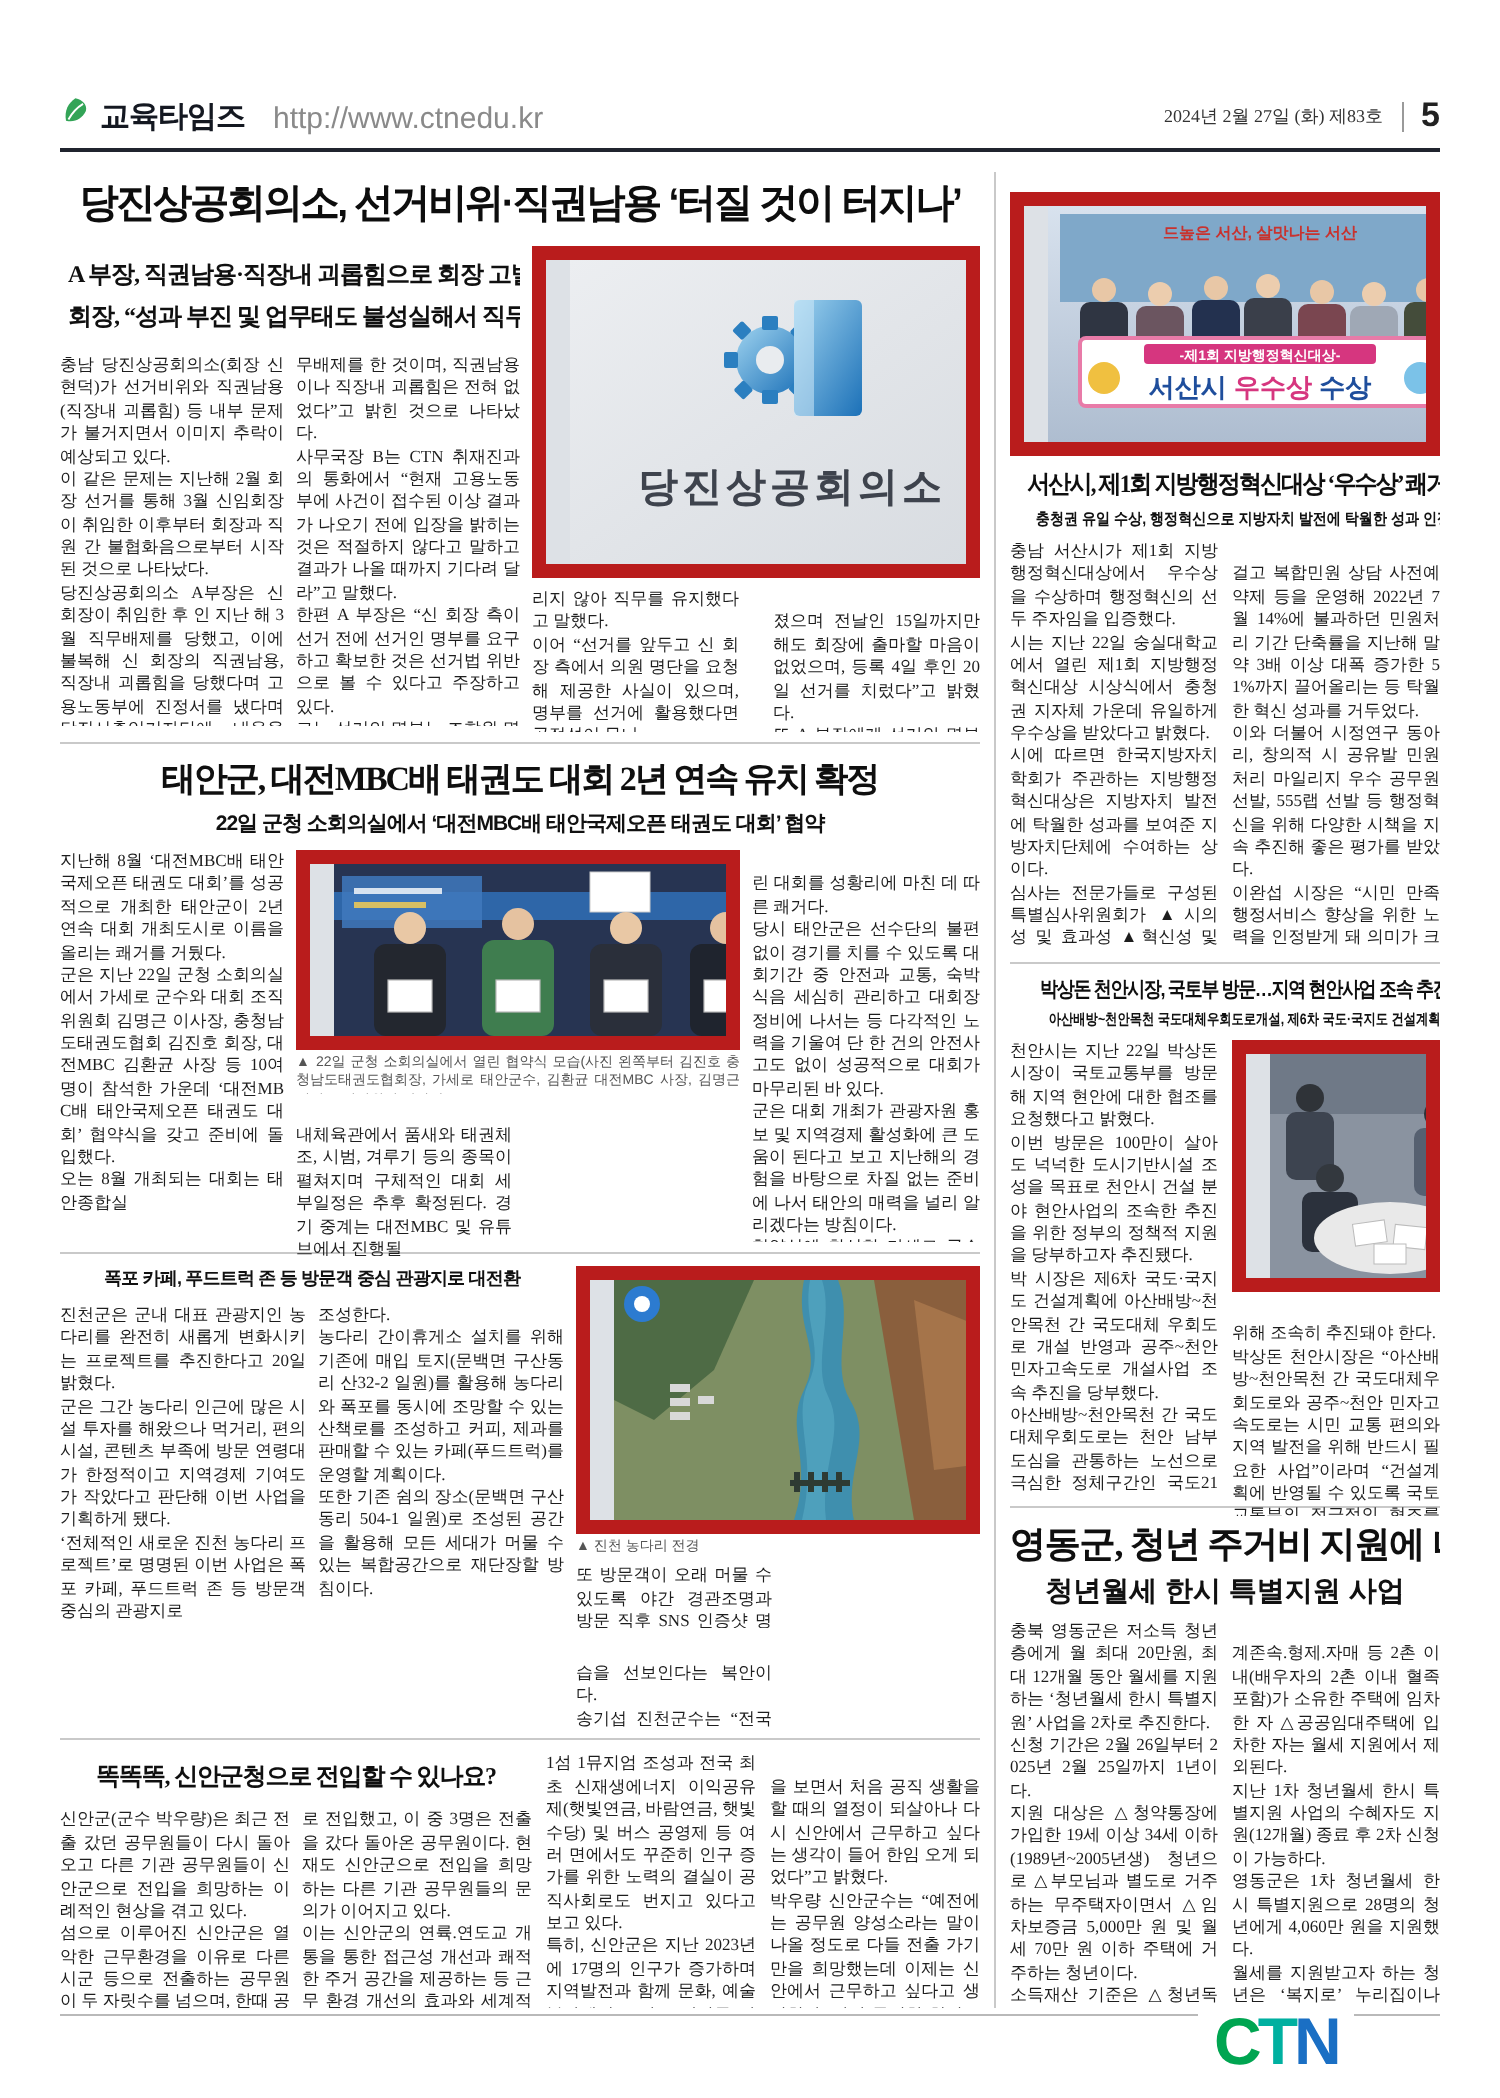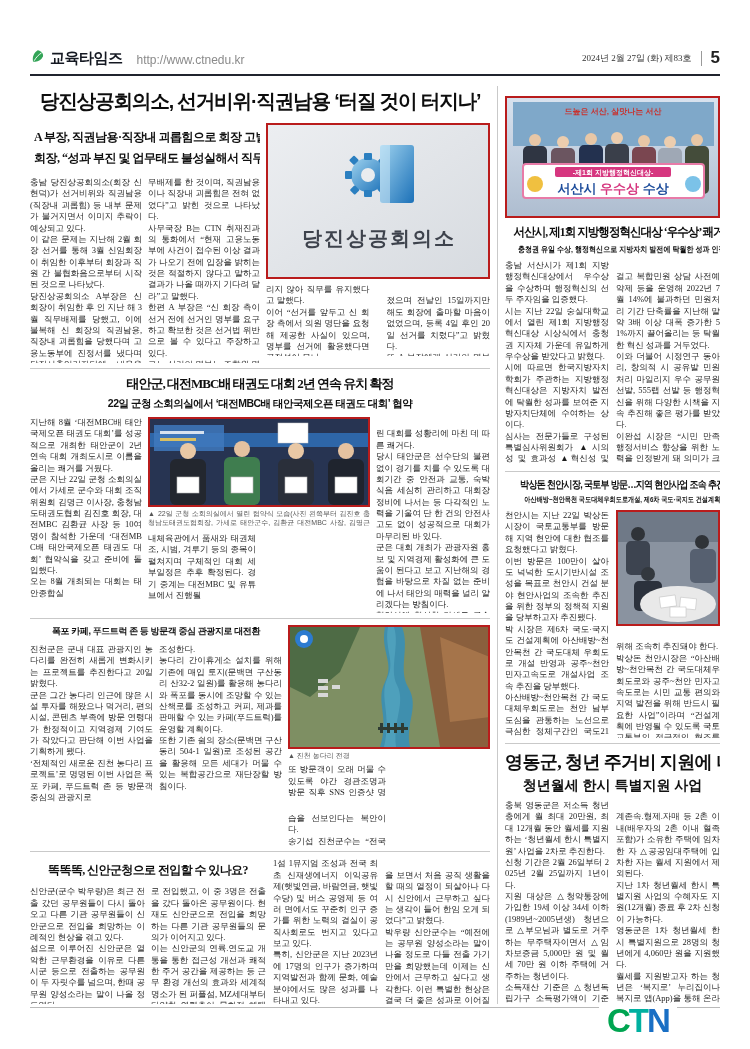--- a/index.html
+++ b/index.html
@@ -7,64 +7,64 @@
   .page {
     position: relative; width: 750px; height: 1049px; margin: 0 auto;
     background: #fff; overflow: hidden;
     font-family: "Liberation Serif", "DejaVu Serif", serif; color:#1c1c1c;text-decoration:underline;
   }
   
   .masthead { position:absolute; left:30px; right:30px; top:46px; height:24px;
     display:flex; align-items:center; }
   .brand { display:flex; align-items:center; gap:5px; }
   .brand-name { font-family:"Liberation Sans",sans-serif; font-weight:800; font-size:15px; color:#141821; letter-spacing:-0.5px; }
-  .brand-url { font-family:"Liberation Sans",sans-serif; font-size:12px; color:#8a8a8a; margin-left:9px; margin-top:3px; }
+  .brand-url { font-family:"Liberation Sans",sans-serif; font-size:15px; color:#8a8a8a; margin-left:9px; margin-top:3px; }
   .mast-section { position:absolute; left:0; right:0; text-align:center; font-size:11.5px; font-weight:bold; color:#222; }
   .mast-right { margin-left:auto; display:flex; align-items:center; z-index:2; background:#fff; padding-left:6px;}
   .mast-date { font-size:9px; color:#333; }
   .vsep { width:1px; height:15px; background:#9a9a9a; margin:0 9px; }
   .pagenum { font-family:"Liberation Sans",sans-serif; font-size:17px; font-weight:bold; color:#222; }
   .head-rule { position:absolute; left:30px; right:30px; top:74px; border-top:2.5px solid #20242e; }
   
   .content { position:absolute; left:30px; right:30px; top:86px; height:918px; display:flex; overflow:hidden; }
   .left-zone { width:460px; overflow:hidden; }
   .vdiv { width:1px; background:#c9c9c9; margin:0 7px; }
   .right-zone { width:215px; overflow:hidden; }
   .rule { border:0; border-top:1px solid #c9c9c9; margin:5px 0 6px 0; }
   
   .col { font-size:8.5px; line-height:1.34; text-align:justify; word-break:break-all;
          white-space:pre-line; color:#1d1d1d; overflow:hidden; }
   .caption { font-family:"Liberation Sans",sans-serif; font-size:7px; line-height:1.35;
              color:#555; text-align:justify; word-break:break-all; margin-top:2px; overflow:hidden;}
-  .photo { border:2px solid #b91c1c; overflow:hidden; background:#dde1e6; }
+  .photo { border:7px solid #b91c1c; overflow:hidden; background:#dde1e6;padding-left:12px; }
   .photo svg { display:block; }
   
   .h-main { font-family:"Liberation Sans",sans-serif; font-weight:900; font-size:20px;
             letter-spacing:-1.2px; text-align:center; color:#0d0d0d; white-space:nowrap;
             margin:2px 0 8px 0; transform:scaleX(0.98); transform-origin:center; }
   .h-serif { font-weight:900; color:#0f0f0f; text-align:center; white-space:nowrap; }
   .sub-sans { font-family:"Liberation Sans",sans-serif; font-weight:bold; color:#111;
               text-align:center; white-space:nowrap; }
   
   .a1-row { display:flex; gap:6px; }
   .a1-left { width:230px; }
   .a1-subheads { padding:4px 0 8px 4px; font-size:12px; font-weight:bold; line-height:1.75;
                  letter-spacing:-0.5px; color:#101010; white-space:nowrap; overflow:hidden;}
   .a1-cols { display:flex; gap:6px; height:186px; }
   .a1-cols .col { width:112px; }
   .a1-right { width:224px; }
   .a1-minicols { display:flex; gap:17px; height:72px; margin-top:5px; }
   .a1-minicols .col { width:109px; }
   
-  .a2-head { font-size:13px; letter-spacing:-1px; margin:3px 0 4px 0; }
+  .a2-head { font-size:17px; letter-spacing:-1px; margin:3px 0 4px 0; }
   .a2-sub { font-size:10.5px; letter-spacing:-0.5px; margin-bottom:6px; }
   .a2-row { display:flex; gap:6px; height:196px; }
   .a2-col1 { width:112px; }
   .a2-mid { width:222px; }
-  .a2-minicols { display:flex; gap:22px; height:66px; margin-top:4px; }
+  .a2-minicols { display:flex; gap:22px; height:66px; margin-top:15px; }
   .a2-minicols .col { width:108px; }
   .a2-rcol { width:114px; }
   
   .a3-row { display:flex; gap:6px; }
   .a3-left { width:252px; }
   .a3-head { font-size:15px; letter-spacing:-0.8px; margin:2px 0 3px 0; }
   .a3-sub { font-size:9px; letter-spacing:-0.4px; margin-bottom:6px; }
   .a3-cols { display:flex; gap:6px; height:196px; }
   .a3-cols .col { width:123px; }
   .a3-right { width:202px; }

